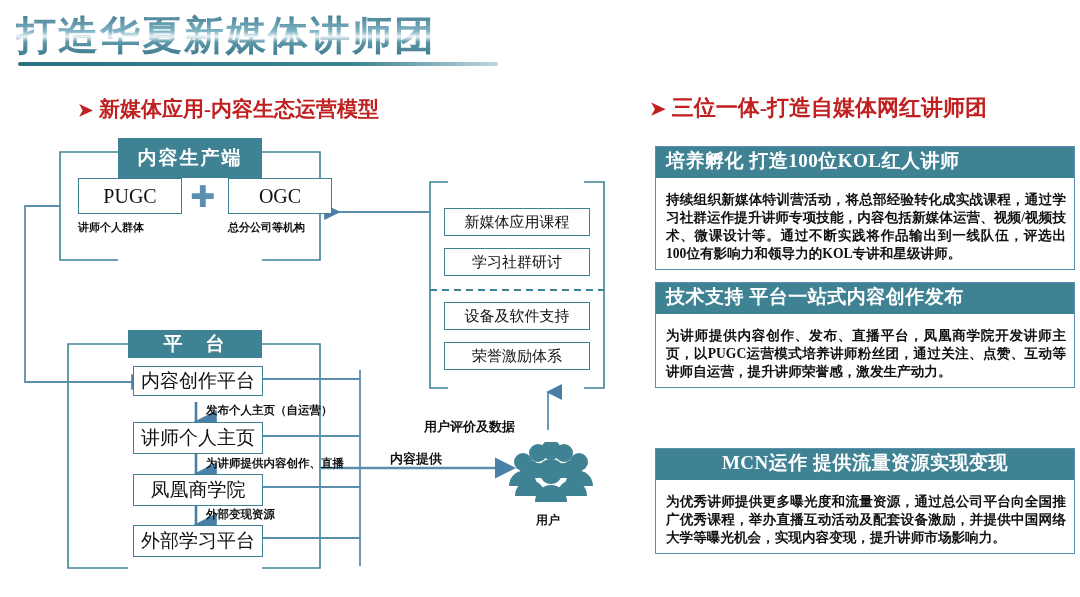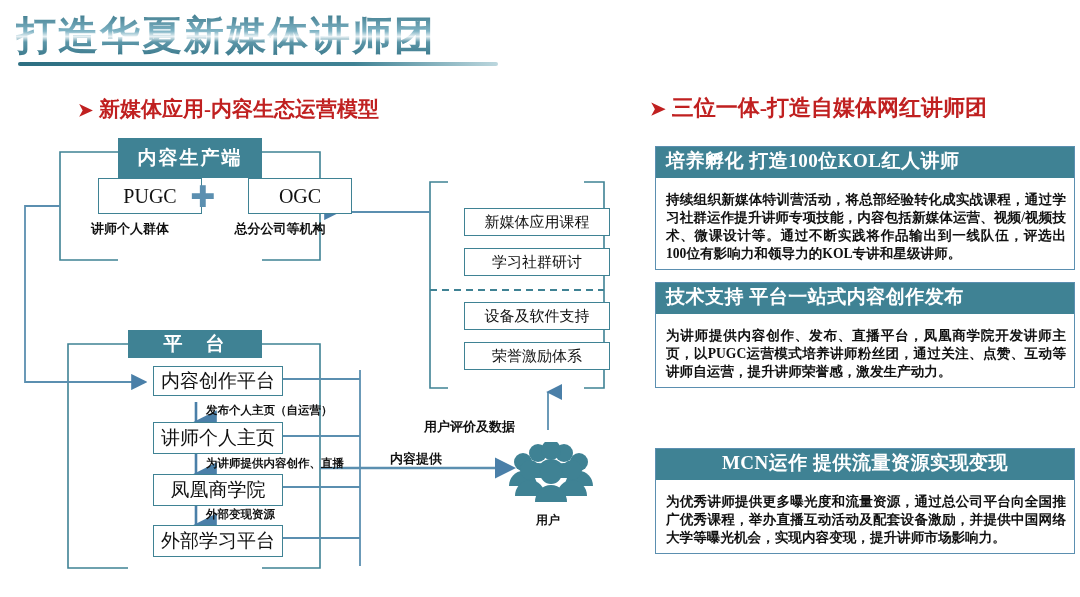--- a/index.html
+++ b/index.html
@@ -40,29 +40,28 @@
     position:absolute; background:#3f8294; color:#ffffff;
     font-size:19px; font-weight:bold; text-align:center;
     font-family:"Liberation Serif","DejaVu Serif",serif;
     letter-spacing:2px; display:flex; align-items:center; justify-content:center;
   }
   .wbox {
     position:absolute; background:#ffffff; border:1.6px solid #3f8294;
     display:flex; align-items:center; justify-content:center;
     font-family:"Liberation Serif","DejaVu Serif",serif; color:#111;
     text-align:center;
-    margin-left:20px;
   }
   .wbox.big  { font-size:19px; }
   .wbox.mid  { font-size:15px; }
   .wbox.lat  { font-size:20px; font-family:"Liberation Serif","DejaVu Serif",serif; }
   .caption {
-    position:absolute; font-size:13px; color:#111; font-weight:bold;
+    position:absolute; font-size:11px; color:#111; font-weight:bold;
     font-family:"Liberation Sans","DejaVu Sans",sans-serif; white-space:nowrap;
-    text-align:center;
+    text-align:left;
   }
   .edge-label {
     position:absolute; font-size:11.5px; color:#111; font-weight:bold;
     font-family:"Liberation Sans","DejaVu Sans",sans-serif; white-space:nowrap;
   }
   .edge-label.big { font-size:13px; }
   .plus {
     position:absolute; color:#5b8fb0; font-size:30px; font-weight:bold;
     line-height:1; font-family:"Liberation Sans","DejaVu Sans",sans-serif;
   }

